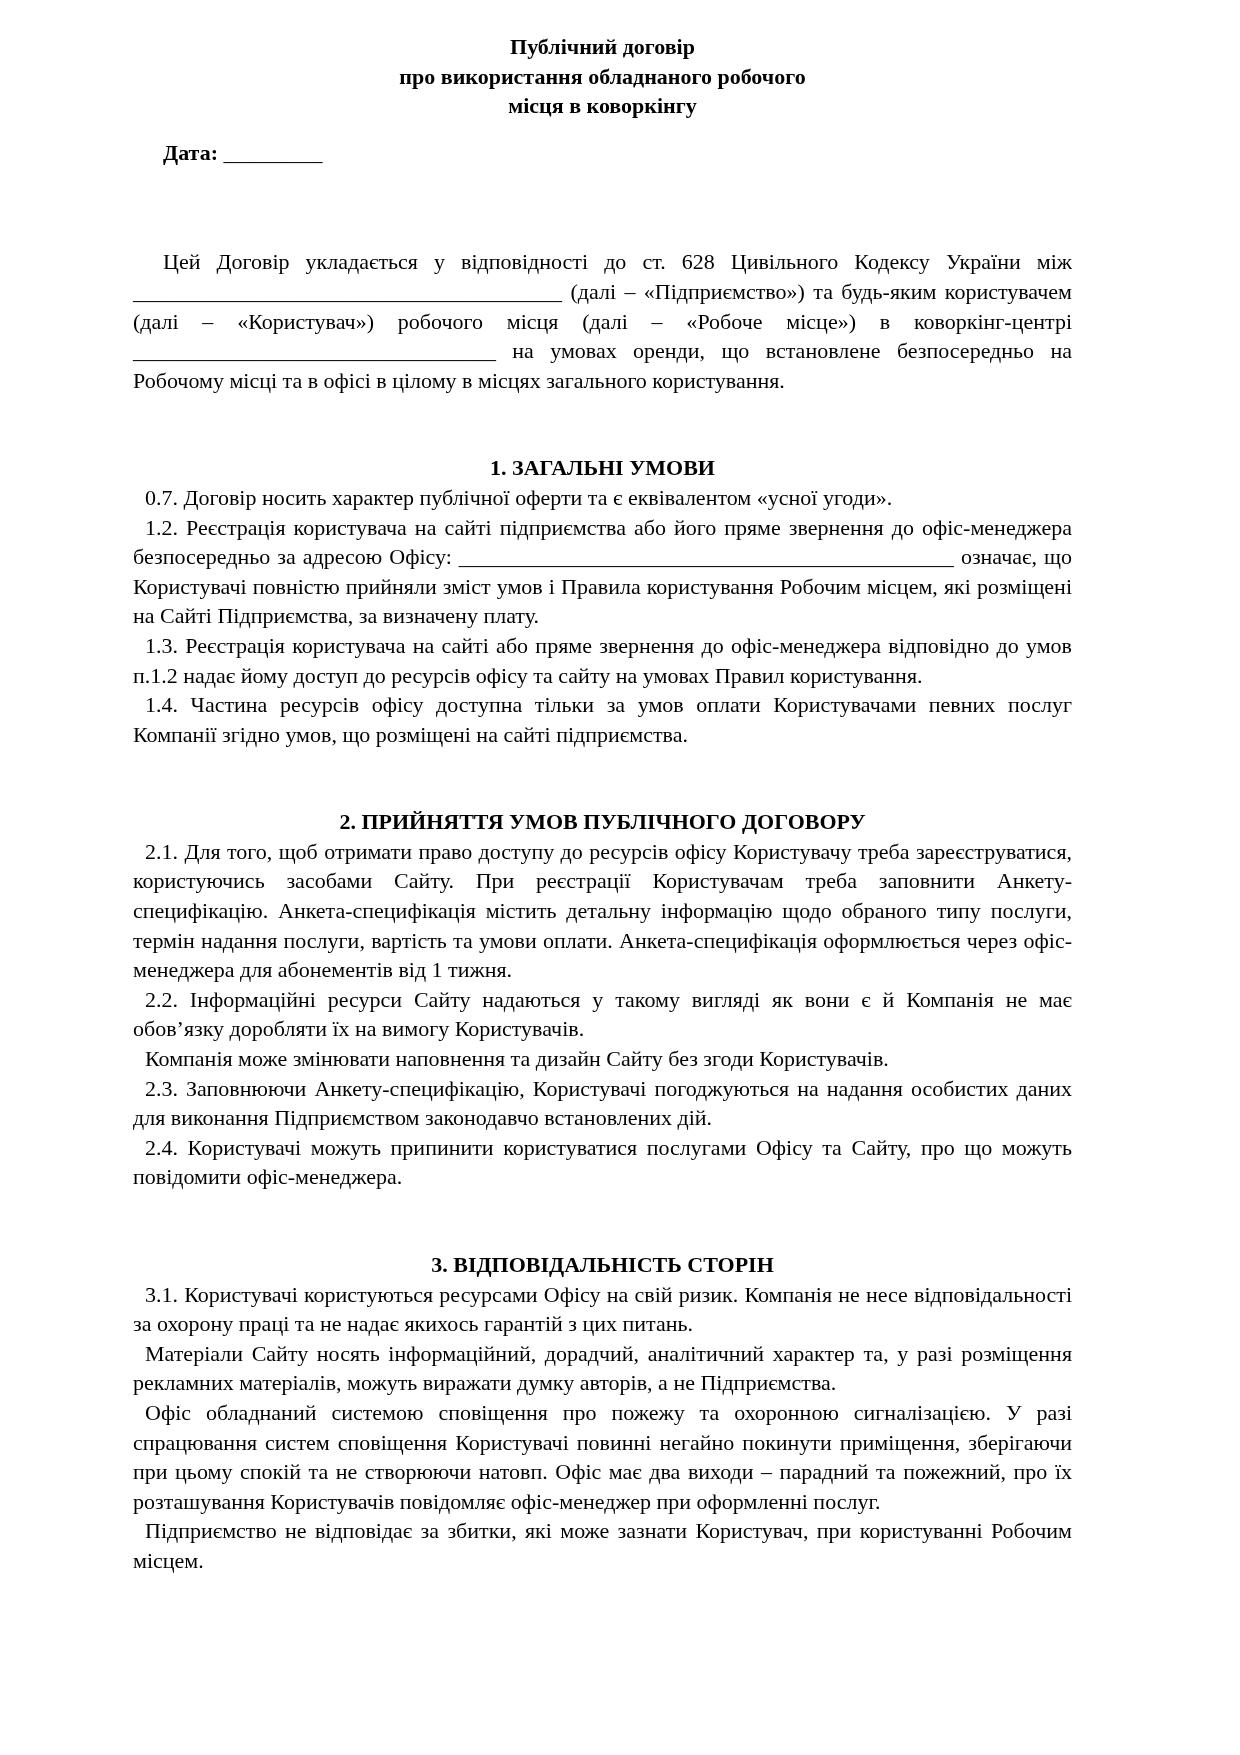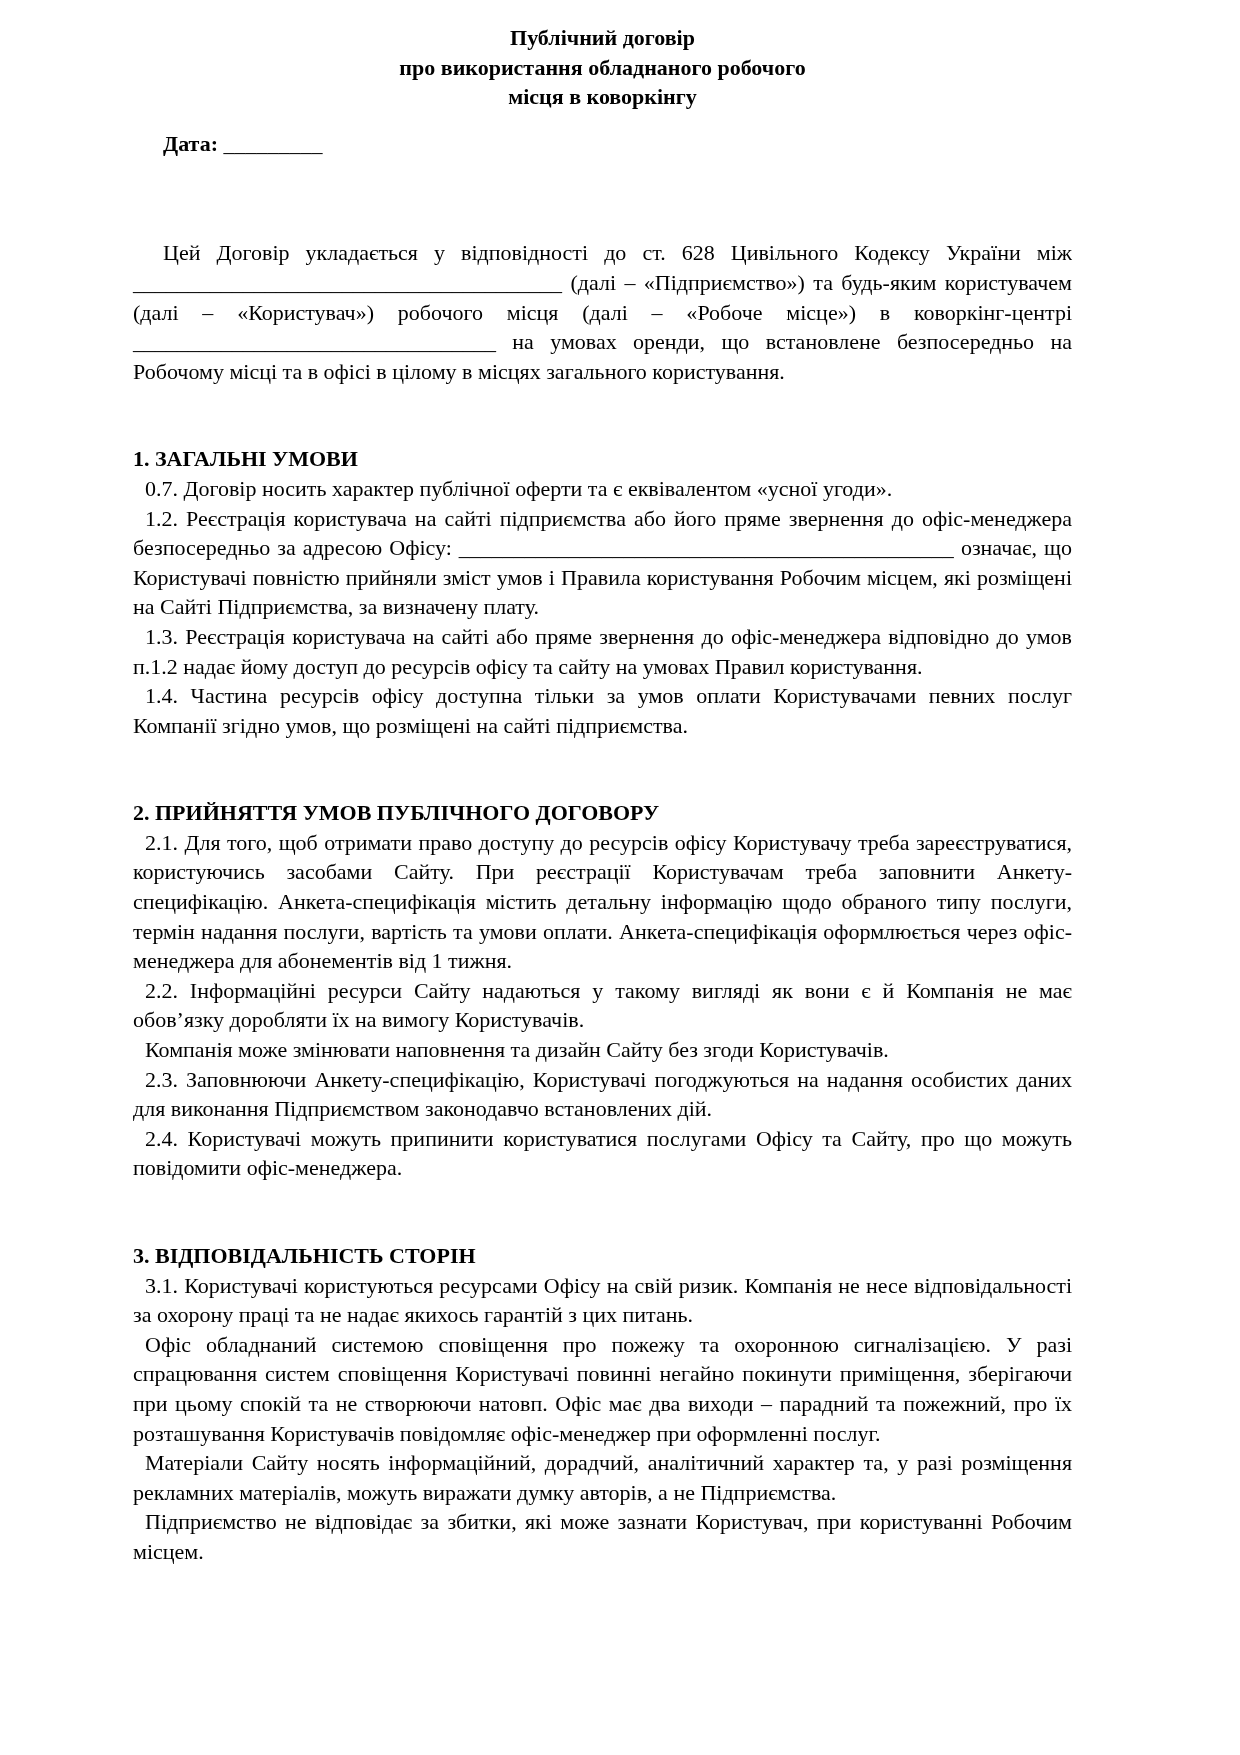--- a/index.html
+++ b/index.html
@@ -6,41 +6,42 @@
   html, body { background: #ffffff; }
   body {
     width: 1240px;
     height: 1755px;
     font-family: "Liberation Serif", "DejaVu Serif", serif;
     color: #000;
   }
   .page {
     width: 1204px;
     height: 1755px;
-    padding: 23px 132px 0 133px;
+    padding: 32px 132px 0 133px;
     font-size: 22px;
     line-height: 29.6px;
     overflow: hidden;
   }
   .title-block {
     text-align: center;
     font-weight: 700;
   }
   .date-line {
     margin-top: 17px;
     text-indent: 30px;
   }
   .date-label { font-weight: 700; margin-top: 44px; }
   .intro {
     margin-top: 80px;
     text-align: justify;
     text-indent: 30px;
   }
   .sec-heading {
     margin-top: 58px;
+    text-align: center;
     font-weight: 700;
     font-size: 22px;
     line-height: 29.6px;
   }
   .clause {
     text-align: justify;
     text-indent: 12px;
   }
   .b { font-weight: 400; }
 </style>
@@ -67,17 +68,17 @@
 
   <div class="sec-heading">2. ПРИЙНЯТТЯ УМОВ ПУБЛІЧНОГО ДОГОВОРУ</div>
   <p class="clause">2.1. Для того, щоб отримати право доступу до ресурсів офісу Користувачу треба зареєструватися, користуючись засобами Сайту. При реєстрації Користувачам треба заповнити Анкету-специфікацію. Анкета-специфікація містить детальну інформацію щодо обраного типу послуги, термін надання послуги, вартість та умови оплати. Анкета-специфікація оформлюється через офіс-менеджера для абонементів від 1 тижня.</p>
   <p class="clause">2.2. Інформаційні ресурси Сайту надаються у такому вигляді як вони є й Компанія не має обов’язку доробляти їх на вимогу Користувачів.</p>
   <p class="clause">Компанія може змінювати наповнення та дизайн Сайту без згоди Користувачів.</p>
   <p class="clause">2.3. Заповнюючи Анкету-специфікацію, Користувачі погоджуються на надання особистих даних для виконання Підприємством законодавчо встановлених дій.</p>
   <p class="clause">2.4. Користувачі можуть припинити користуватися послугами Офісу та Сайту, про що можуть повідомити офіс-менеджера.</p>
 
   <div class="sec-heading">3. ВІДПОВІДАЛЬНІСТЬ СТОРІН</div>
   <p class="clause">3.1. Користувачі користуються ресурсами Офісу на свій ризик. Компанія не несе відповідальності за охорону праці та не надає якихось гарантій з цих питань.</p>
+  <p class="clause">Матеріали Сайту носять інформаційний, дорадчий, аналітичний характер та, у разі розміщення рекламних матеріалів, можуть виражати думку авторів, а не Підприємства.</p>
   <p class="clause">Офіс обладнаний системою сповіщення про пожежу та охоронною сигналізацією. У разі спрацювання систем сповіщення Користувачі повинні негайно покинути приміщення, зберігаючи при цьому спокій та не створюючи натовп. Офіс має два виходи – парадний та пожежний, про їх розташування Користувачів повідомляє офіс-менеджер при оформленні послуг.</p>
-  <p class="clause">Матеріали Сайту носять інформаційний, дорадчий, аналітичний характер та, у разі розміщення рекламних матеріалів, можуть виражати думку авторів, а не Підприємства.</p>
   <p class="clause">Підприємство не відповідає за збитки, які може зазнати Користувач, при користуванні Робочим місцем.</p>
 
 </div>
 
 </body></html>

